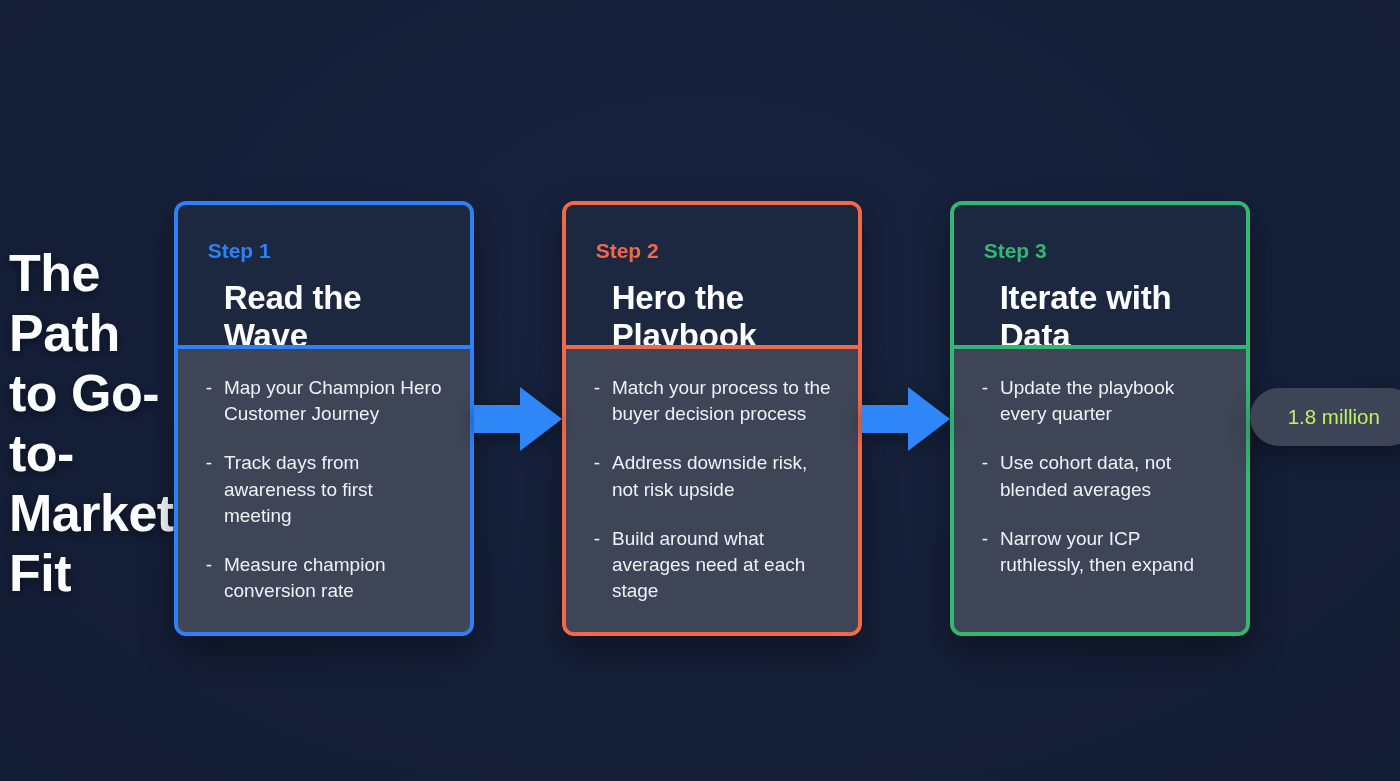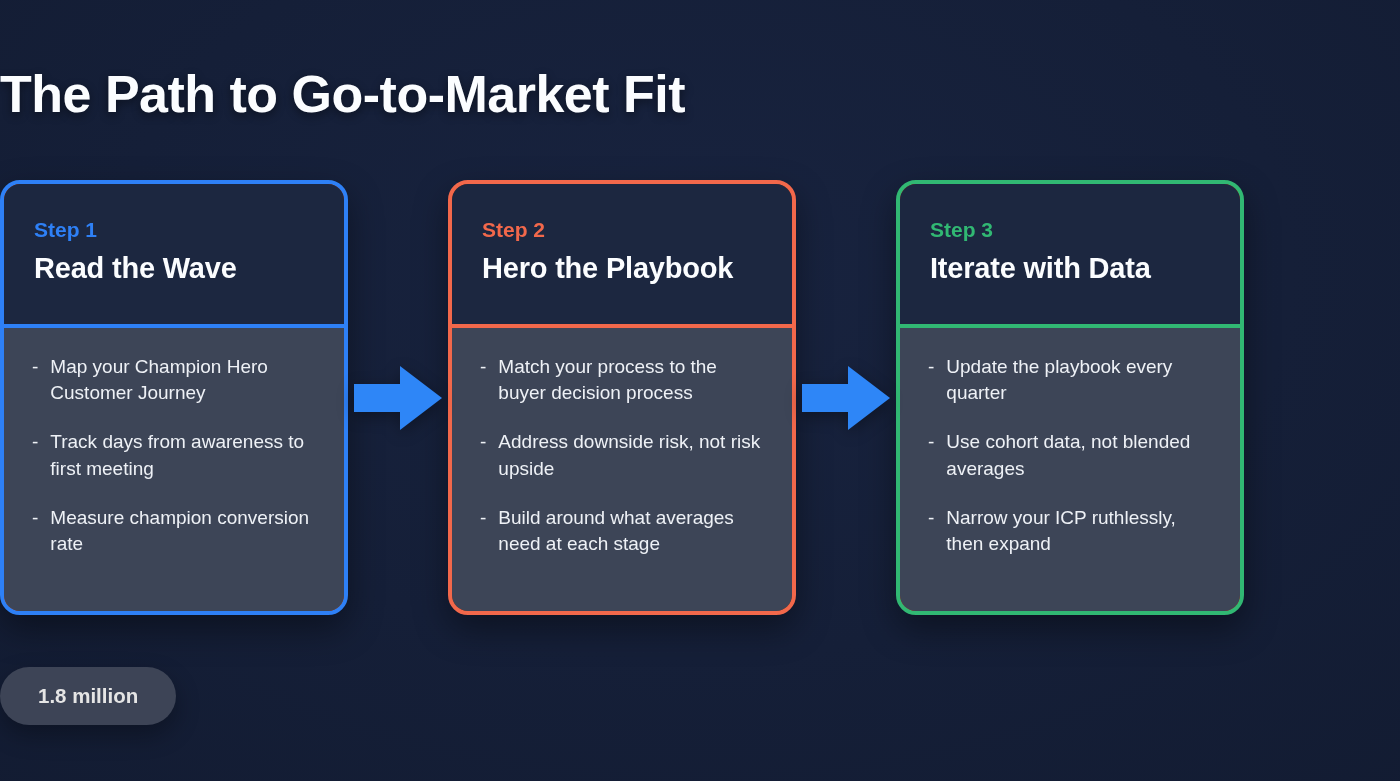--- a/index.html
+++ b/index.html
@@ -11,66 +11,67 @@
     height: 781px;
     overflow: hidden;
     background: radial-gradient(120% 140% at 50% 35%, #18233f 0%, #121b31 70%, #0f172b 100%);
     font-family: "Liberation Sans", "DejaVu Sans", sans-serif;
     color: #f3f6fa;
   }
   .slide {
     width: 100%;
     height: 100%;
     display: flex;
-    flex-direction: column;
-    align-items: flex-start;
-    box-sizing: border-box;
+    flex-direction: row;
+    align-items: center;
+    box-sizing: border-box;
+    padding-left: 9px;
   }
   .page-title {
     margin: 64px 0 0 0;
     font-size: 52px;
     font-weight: 800;
     letter-spacing: -0.5px;
     color: #fbfdff;
     text-shadow: 0 3px 10px rgba(0,0,0,0.45);
   }
   .steps-row {
     margin-top: 56px;
     width: 1244px;
     display: flex;
     align-items: stretch;
     justify-content: space-between;
   }
   .card {
-    width: 348px;
+    width: 300px;
     height: 435px;
     box-sizing: border-box;
     border: 4px solid var(--accent, #888);
-    border-radius: 20px;
+    border-radius: 12px;
     overflow: hidden;
     display: flex;
     flex-direction: column;
     background: #c2410c;
     box-shadow: 0 14px 34px rgba(0,0,0,0.40);
   }
   .card-header {
     box-sizing: border-box;
     height: 140px;
     padding: 34px 28px 0 30px;
     background: #1c2740;
   }
   .step-label {
     font-size: 21px;
     font-weight: 700;
     color: var(--accent, #888);
     margin-bottom: 10px;
   }
   .card-title {
-    margin: 0;
-    font-size: 29px;
+    margin: 16px;
+    font-size: 33px;
     font-weight: 800;
     color: #fbfdff;
     letter-spacing: -0.2px;
   }
   .card-body {
     flex: 1;
     background: #3d4557;
     border-top: 4px solid var(--accent, #888);
     padding: 26px 24px 20px 28px;
     box-sizing: border-box;
@@ -111,22 +112,22 @@
     align-items: center;
     padding: 0 38px;
     border-radius: 29px;
     background: #3d4456;
     box-shadow: 0 10px 24px rgba(0,0,0,0.30);
     font-size: 20.5px;
     color: #f3f6fa;
     white-space: pre;
   }
   .footer-pill strong {
-    font-weight: 700;
-    color: #e5e5e5;
+    font-weight: 400;
+    color: #bef264;
   }
 </style>
 </head>
 <body>
 
 <div class="slide">
 
   <h1 class="page-title">The Path to Go-to-Market Fit</h1>
 
   <div class="steps-row">

